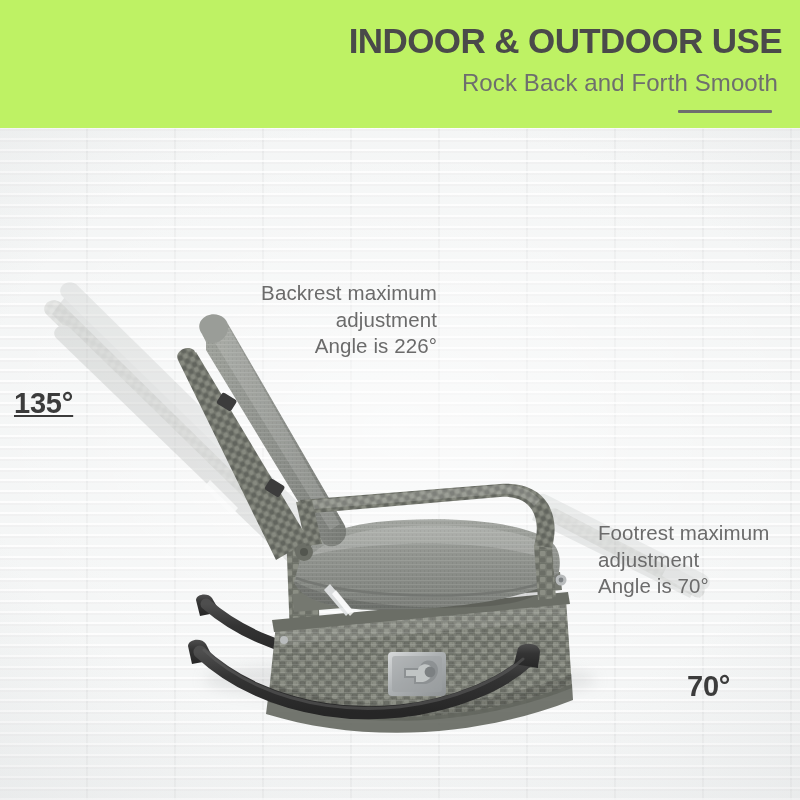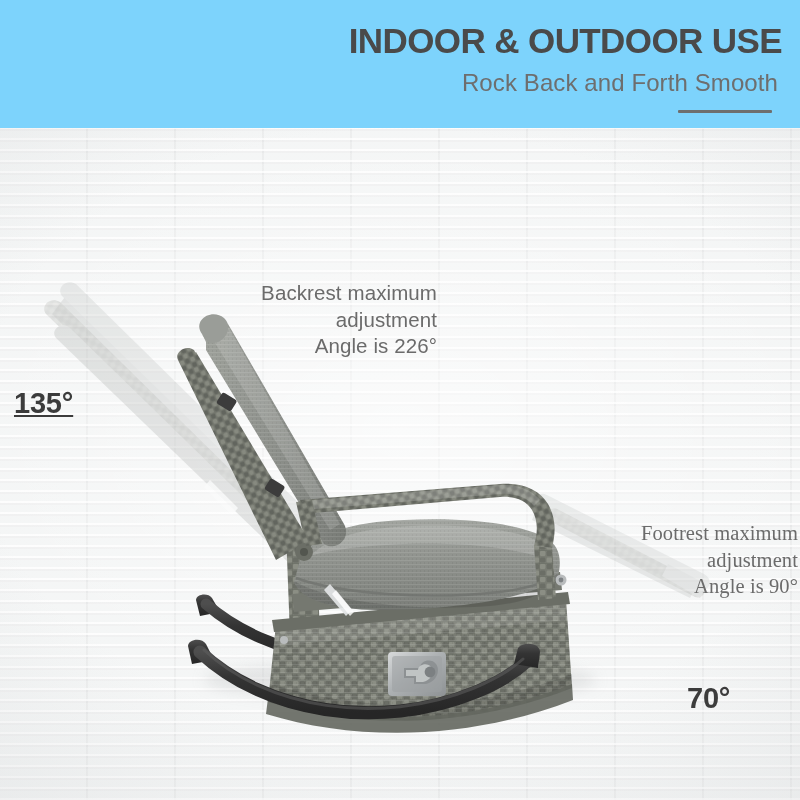--- a/index.html
+++ b/index.html
@@ -7,21 +7,21 @@
   body{
     width:800px;height:800px;overflow:hidden;
     font-family:"Liberation Sans","DejaVu Sans",sans-serif;
     background:#ffffff;
   }
   #stage{position:relative;width:800px;height:800px;overflow:hidden;background:#fff;}
 
   
   .header{
     position:absolute;left:0;top:0;width:800px;height:128px;
-    background:#7dd3fc;z-index:40;
+    background:#bef264;z-index:40;
   }
   .title{
     position:absolute;left:0;right:18px;top:19px;
     text-align:right;
     font-size:35px;font-weight:bold;letter-spacing:-0.6px;
     color:#4a4a4a;line-height:44px;white-space:nowrap;
   }
   .subtitle{
     position:absolute;left:0;right:22px;top:68px;
     text-align:right;
@@ -57,30 +57,30 @@
       rgba(200,203,205,.28) 100%);
   }
 
   
   .callout{
     position:absolute;z-index:30;
     color:#6b6b6b;font-size:20.5px;line-height:26.5px;
     font-weight:400;letter-spacing:.1px;white-space:nowrap;
   }
   .callout.backrest{left:0;top:152px;width:437px;text-align:right;}
-  .callout.footrest{left:570px;top:392px;width:228px;text-align:right;font-family:Liberation Serif, serif;}
+  .callout.footrest{left:570px;top:392px;width:228px;text-align:left;}
   .callout .ln{display:block;padding-left:28px;}
 
   .angle-badge{
     position:absolute;z-index:30;
     color:#3c3c3c;font-size:29px;font-weight:bold;letter-spacing:-0.2px;
     white-space:nowrap;
   }
   .angle-badge.a135{left:14px;top:259px;text-decoration:underline;}
-  .angle-badge.a70{left:687px;top:554px;}
+  .angle-badge.a70{left:687px;top:542px;}
 
   
   .chair-svg{position:absolute;left:0;top:0;width:800px;height:672px;z-index:20;}
   .ghost-layer{opacity:.30;}
 </style>
 </head>
 <body>
 
 <div id="stage">
 
@@ -316,21 +316,21 @@
 
     <div class="callout backrest">
       <span class="ln">Backrest maximum</span>
       <span class="ln">adjustment</span>
       <span class="ln">Angle is 226°</span>
     </div>
 
     <div class="callout footrest">
       <span class="ln">Footrest maximum</span>
       <span class="ln">adjustment</span>
-      <span class="ln">Angle is 90°</span>
+      <span class="ln">Angle is 70°</span>
     </div>
 
     <div class="angle-badge a135">135°</div>
     <div class="angle-badge a70">70°</div>
 
   </div>
 
 </div>
 
 </body></html>

